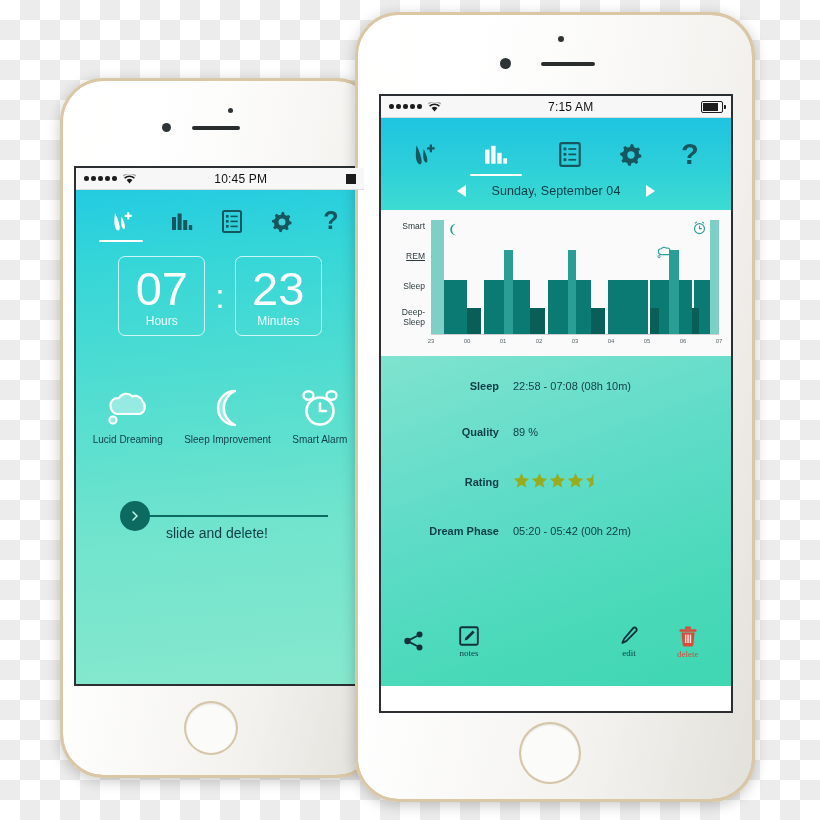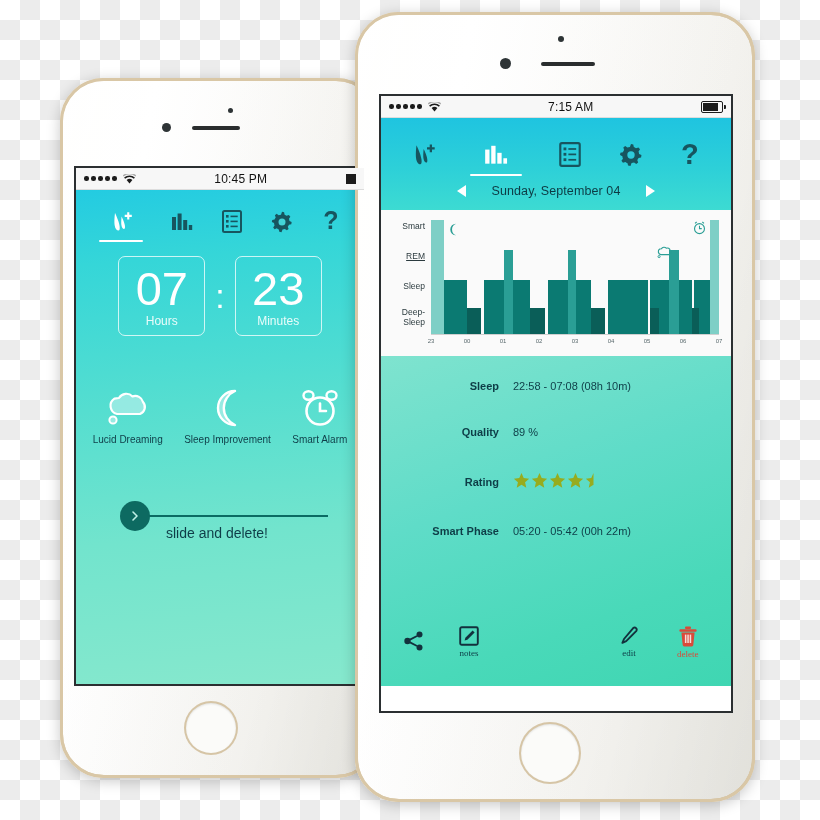--- a/index.html
+++ b/index.html
@@ -420,21 +420,21 @@
                     <defs>
                       <clipPath id="cp4">
                         <rect x="0" y="0" width="10" height="20"></rect>
                       </clipPath>
                     </defs>
                     <path clip-path="url(#cp4)" d="M10 1.2 L12.6 7.1 L19 7.8 L14.2 12.1 L15.6 18.4 L10 15.1 L4.4 18.4 L5.8 12.1 L1 7.8 L7.4 7.1 Z" fill="#97ac1e"></path>
                   </svg></span>
               </div>
             </div>
             <div class="statrow" style="margin-bottom: 34px;">
-              <div class="statlabel">Smart Phase</div>
+              <div class="statlabel">Dream Phase</div>
               <div class="statval">05:20 - 05:42  (00h 22m)</div>
             </div>
           </div>
 
         <div class="toolbar" style="position:absolute;left:0;right:0;bottom:14px;height:46px;">
           <div class="tbitem" style="position:absolute;left:22px;top:4px;">
             <svg width="22" height="22" viewBox="0 0 22 22">
               <circle cx="16.5" cy="4.5" r="3" fill="#13313d"></circle>
               <circle cx="4.5" cy="11" r="3.2" fill="#13313d"></circle>
               <circle cx="16.5" cy="17.5" r="3" fill="#13313d"></circle>

